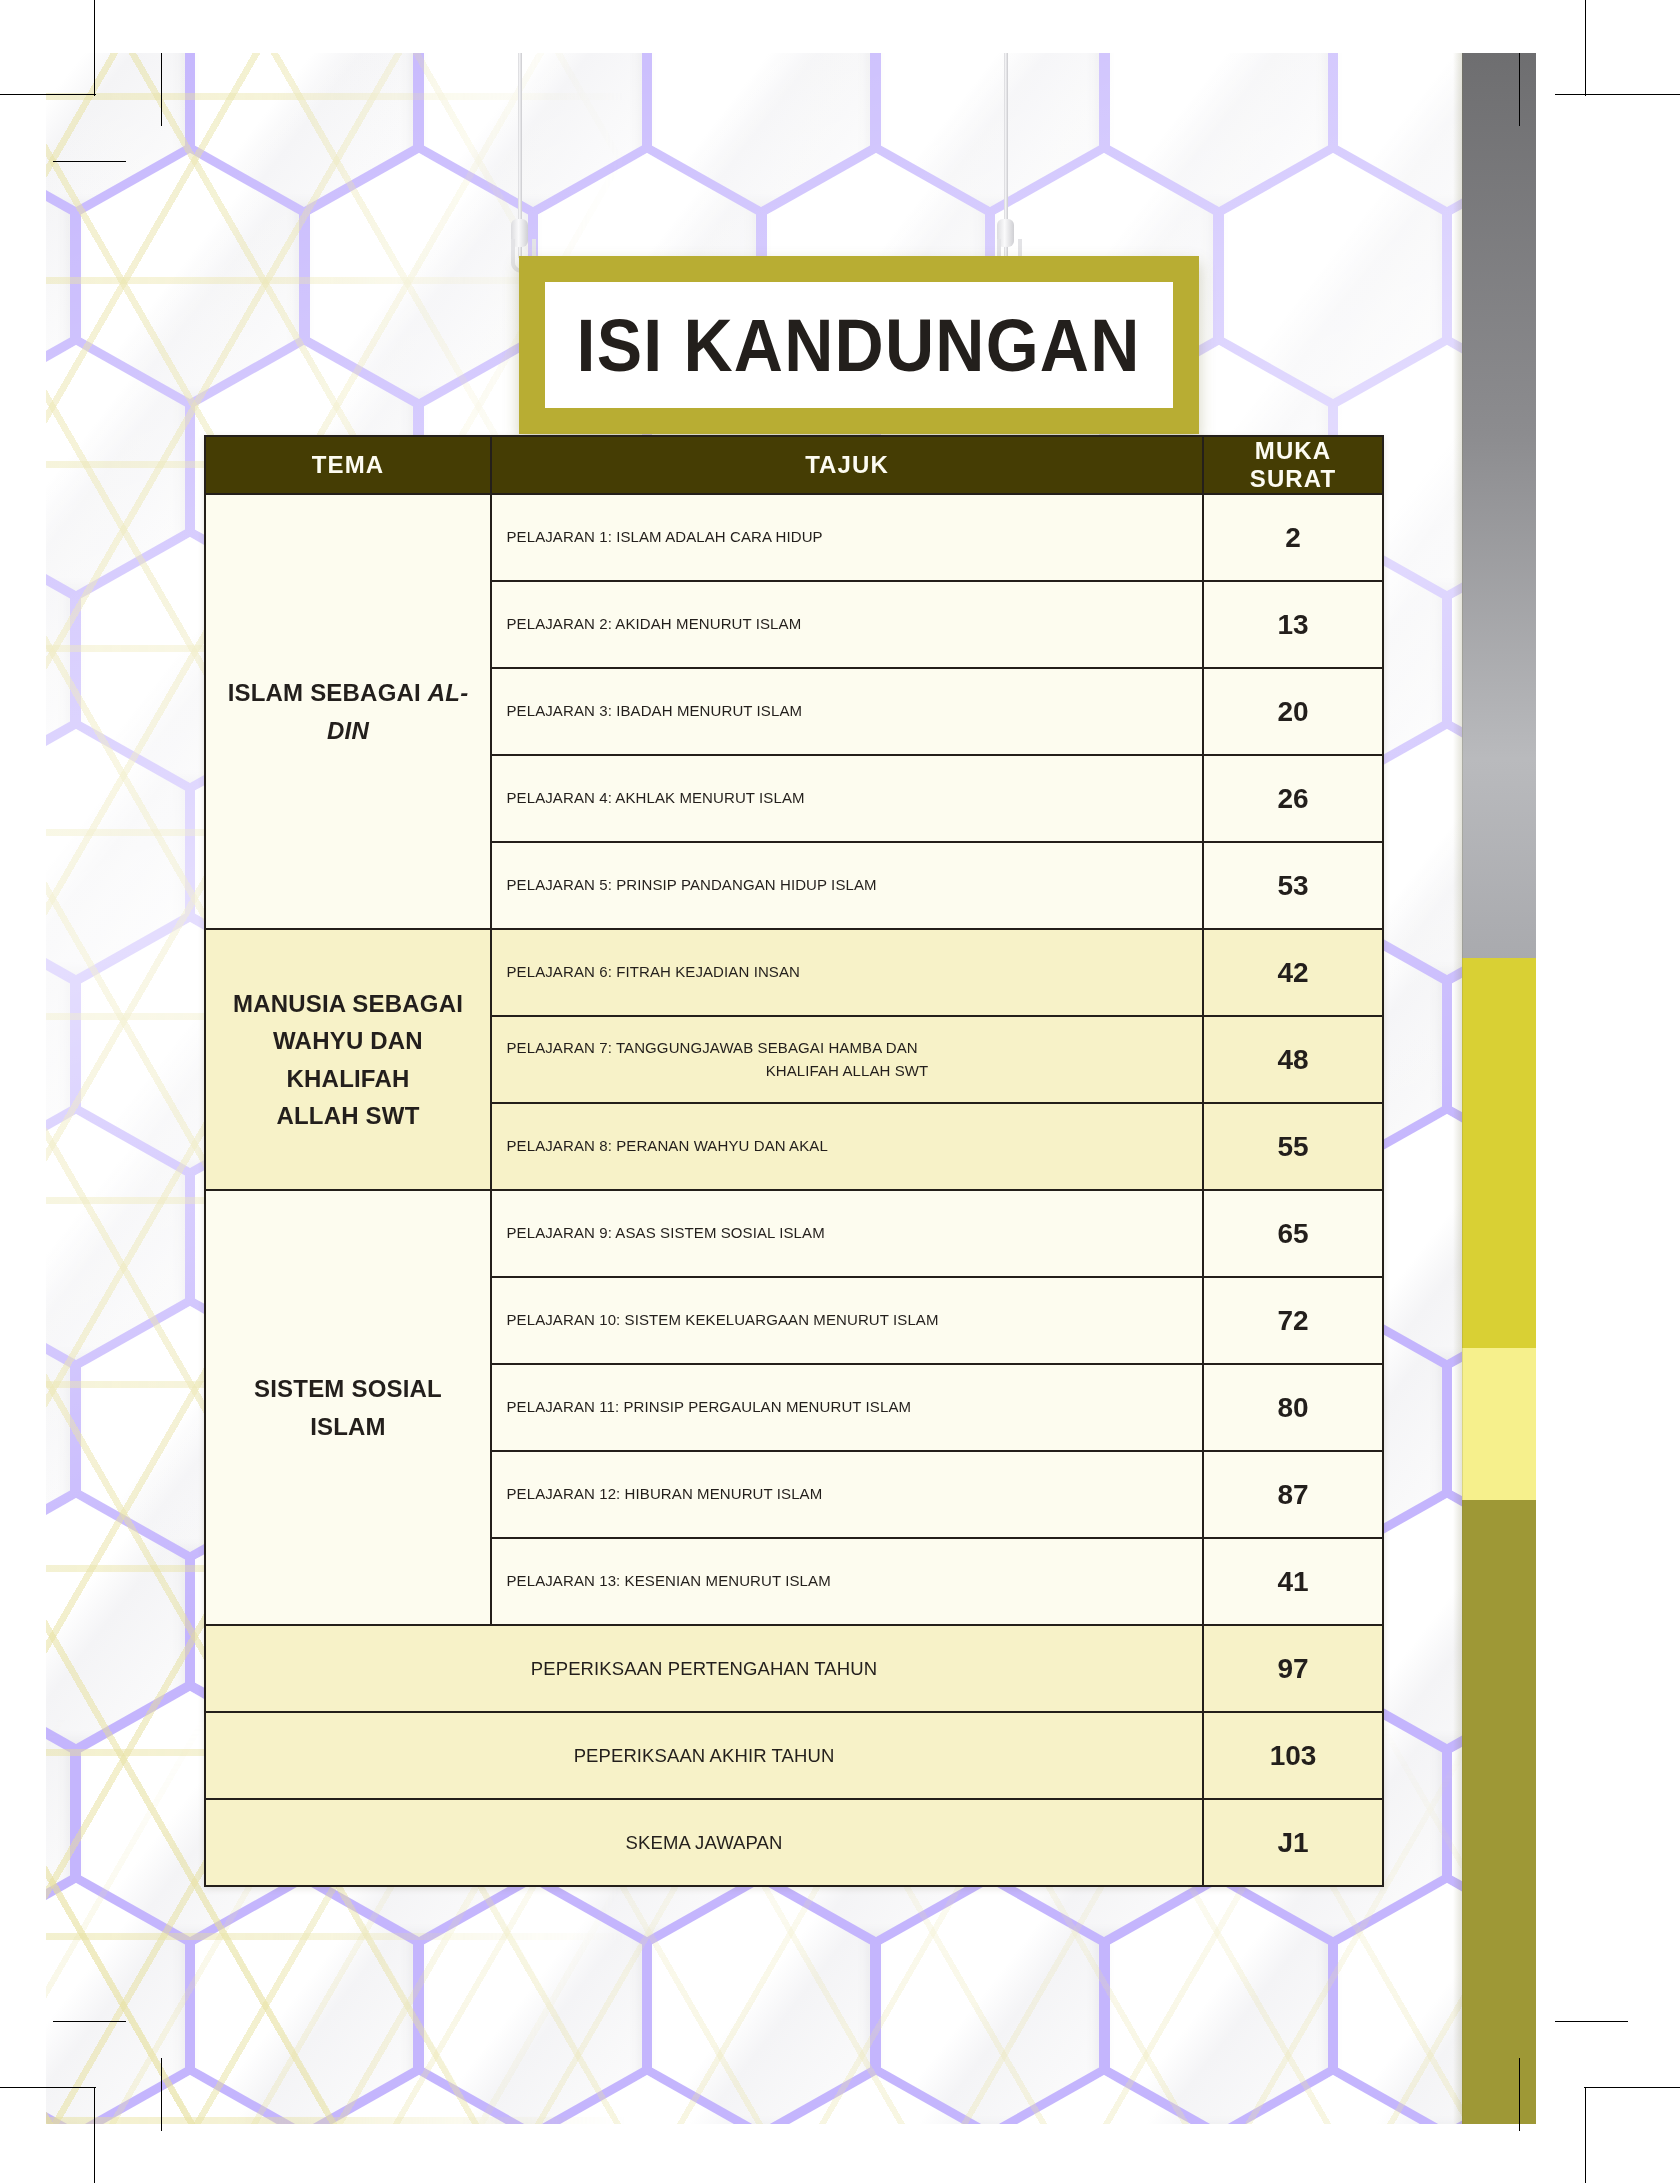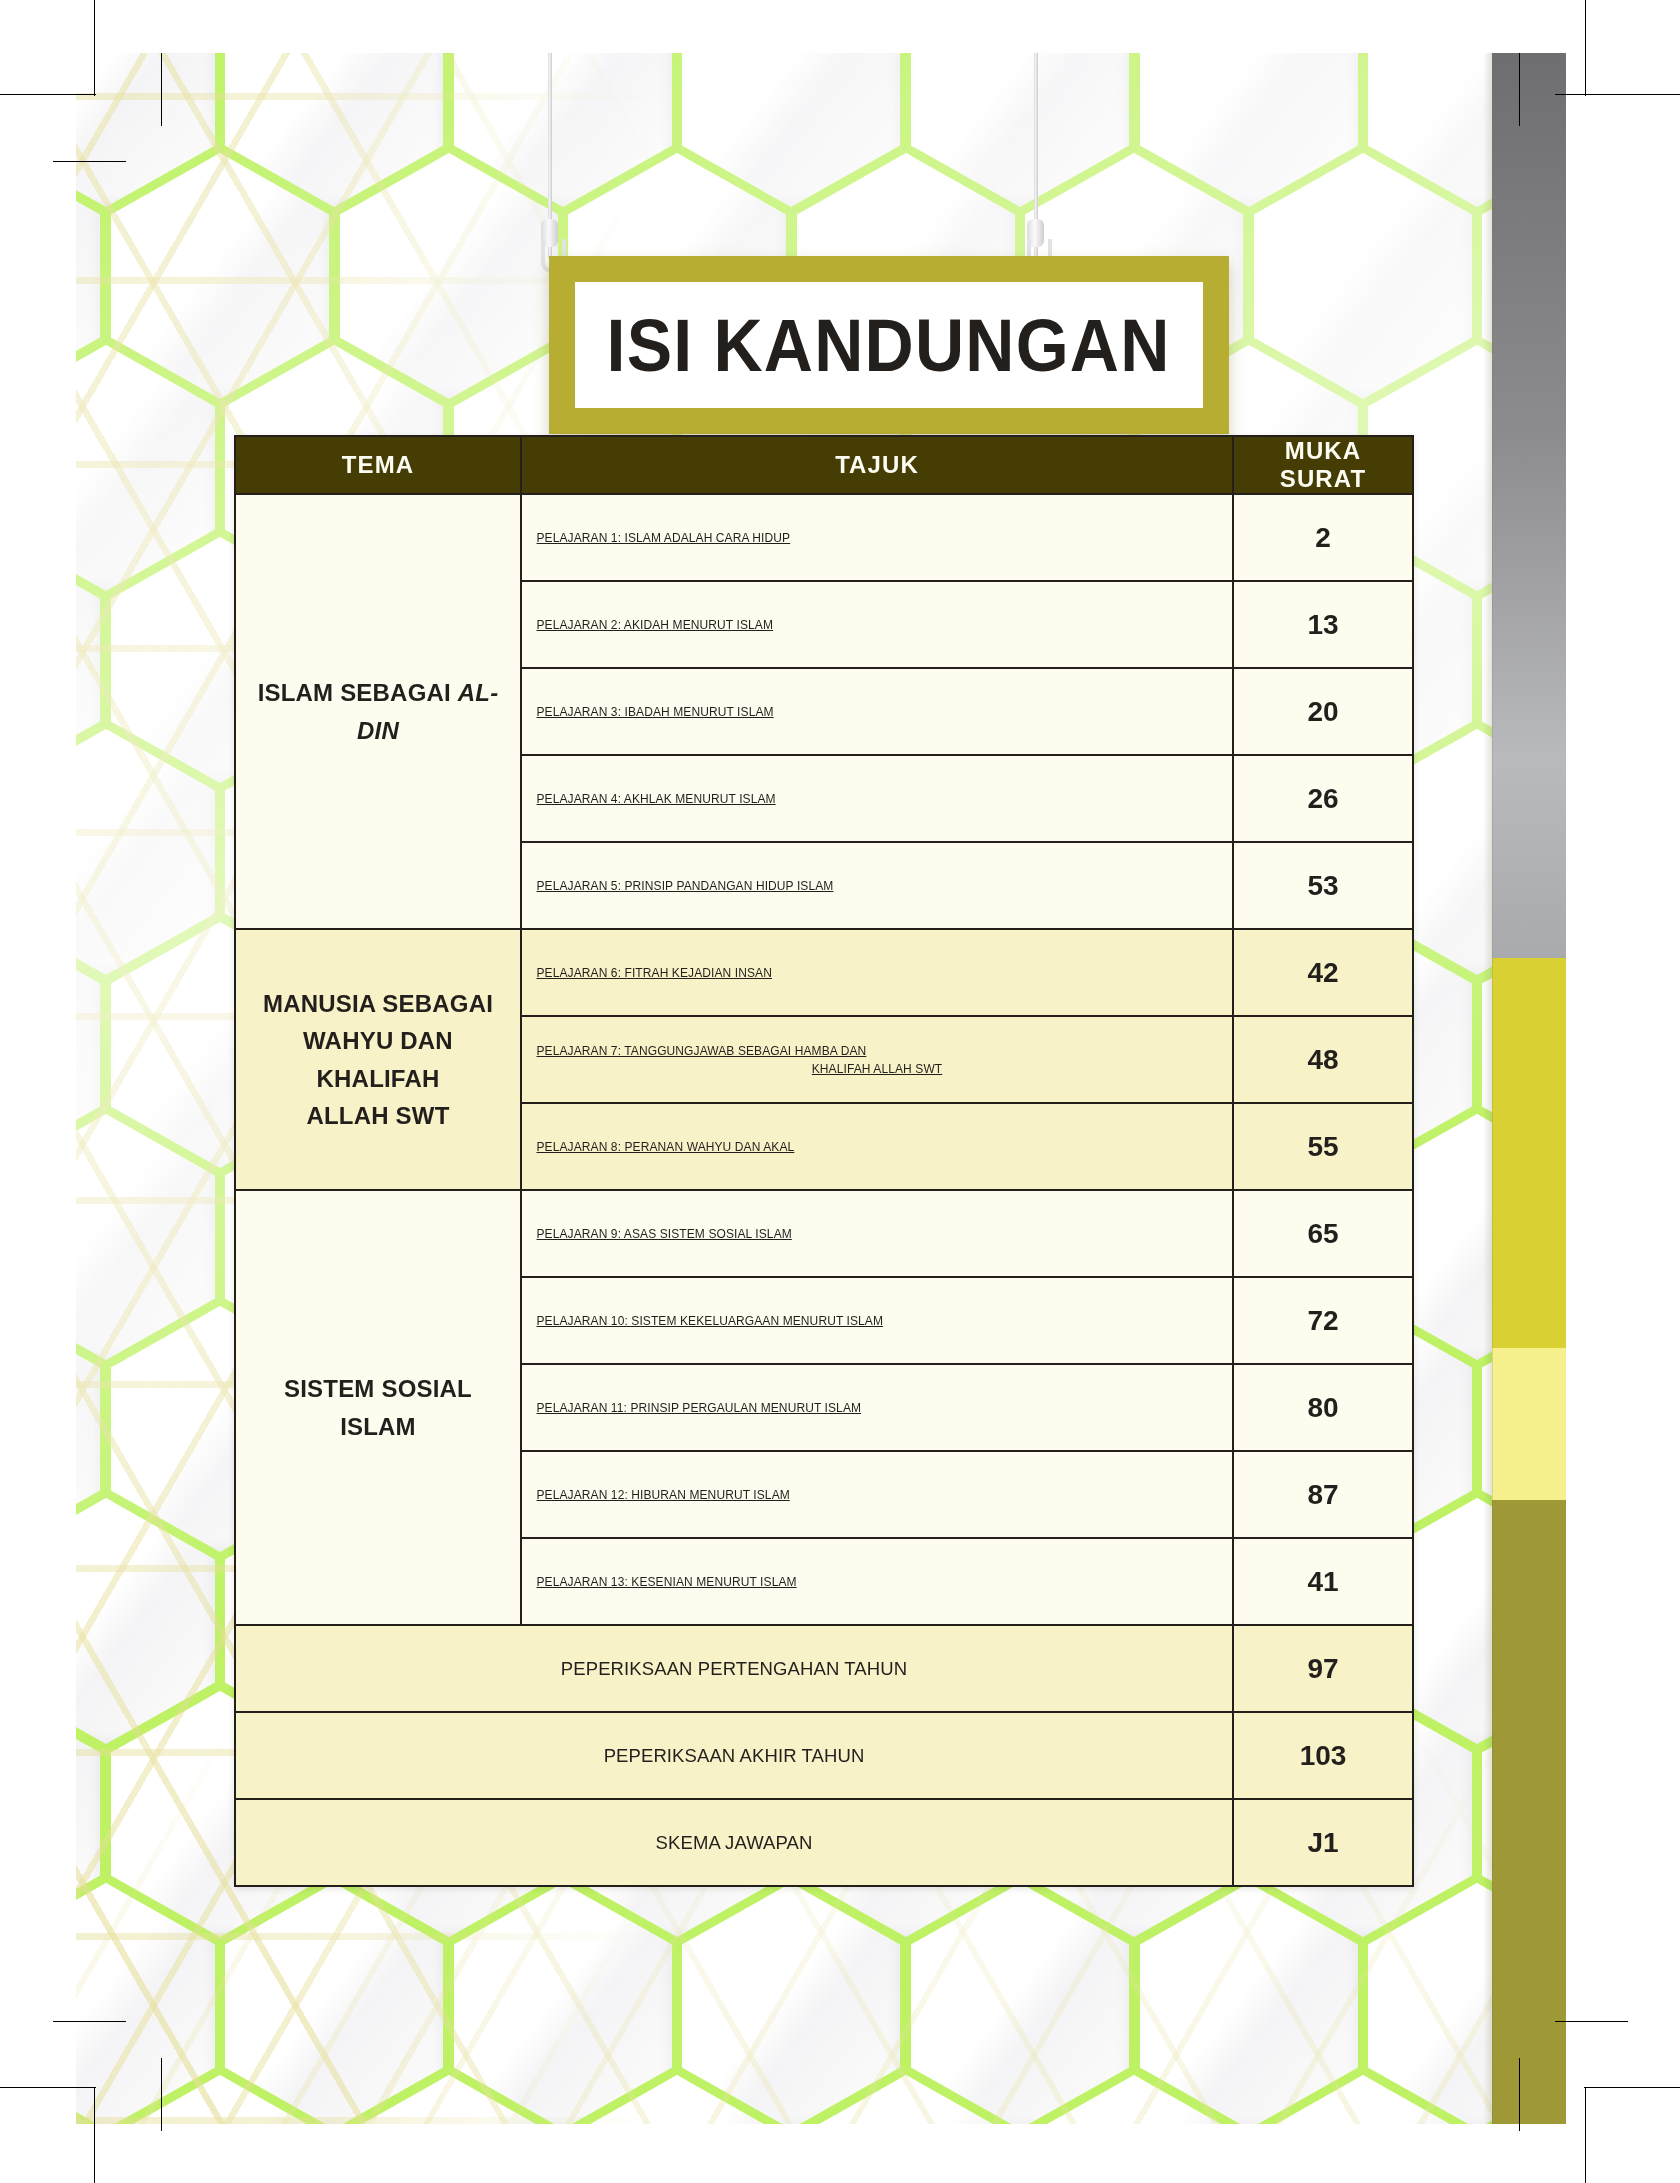--- a/index.html
+++ b/index.html
@@ -6,22 +6,22 @@
   body{
     width:1681px;height:2183px;position:relative;overflow:hidden;
     font-family:"Liberation Sans", sans-serif;
   }
 
   
   #page{position:absolute;left:0;top:0;width:1681px;height:2183px;background:#fff;}
 
   
   #artwork{
-    position:absolute;left:76px;top:53px;width:1490px;height:2071px;
-    overflow:hidden;background:#bef264;
+    position:absolute;left:46px;top:53px;width:1490px;height:2071px;
+    overflow:hidden;background:#c4b5fd;
   }
 
   
   .hexlayer{position:absolute;left:0;top:0;width:100%;height:100%;}
   .hexwrap{position:absolute;inset:0;}
   .hex{
     position:absolute;width:218px;height:246px;
     clip-path:polygon(50% 0%,100% 25%,100% 75%,50% 100%,0% 75%,0% 25%);
     background:linear-gradient(128deg,#ffffff 0%,#ffffff 46%,#f4f4f6 58%,#fdfdfd 100%);
     box-shadow:inset -4px -5.3px 9.2px rgba(150,150,160,.10), inset 3.3px 4px 6.6px rgba(255,255,255,.9);
@@ -108,23 +108,22 @@
     text-align:center;
     transform:none;
   }
 
   td.tema{
     text-align:center;font-weight:700;font-size:24px;letter-spacing:0.2px;line-height:1.55;
   }
   td.tema i{font-style:italic;font-weight:700;}
 
   td.tajuk{
-    text-align:left;font-size:12px;letter-spacing:0.1px;line-height:1.5;
+    text-align:left;font-size:15px;letter-spacing:0.1px;line-height:1.5;
     height:85px;
-    text-decoration:underline;
   }
   td.tajuk.two-line{text-align:center;}
   td.tajuk.two-line .l1{display:block;text-align:left;}
   td.tajuk.two-line .l2{display:block;text-align:center;}
 
   td.muka{
     text-align:center;font-size:28px;font-weight:700;letter-spacing:0;
   }
 
   td.span2{

